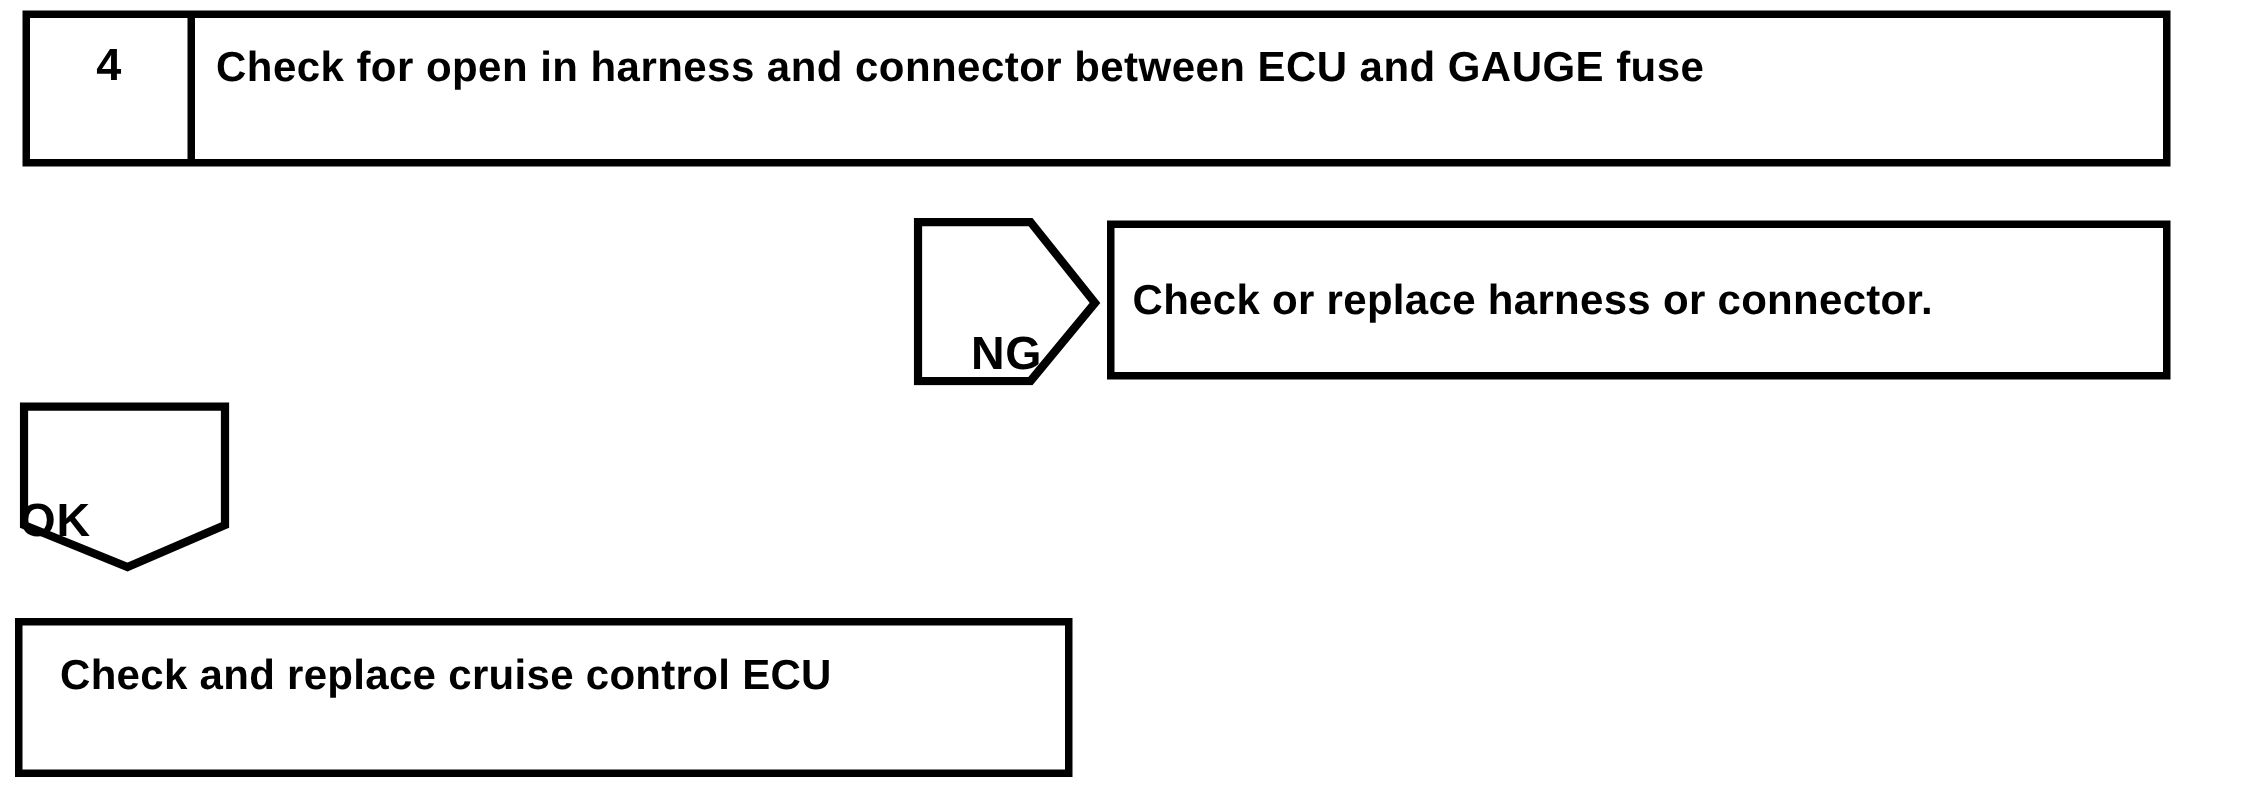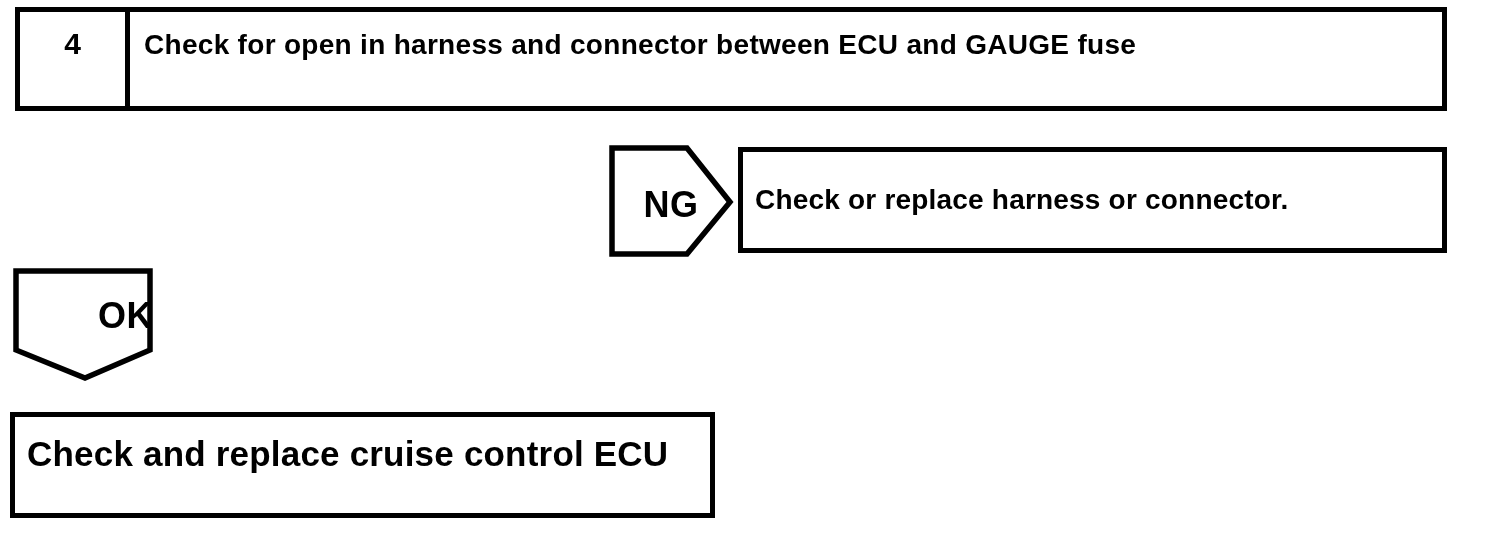--- a/index.html
+++ b/index.html
@@ -60,37 +60,38 @@
     font-size: 28px;
     letter-spacing: 0.2px;
     white-space: nowrap;
   }
   
   .final-box {
     left: 10px;
     top: 412px;
     width: 705px;
     height: 106px;
-    padding: 17px 0 0 12px;
-    font-size: 35px;
+    padding: 17px 0 0 25px;
+    font-size: 28px;
     letter-spacing: 0.2px;
     white-space: nowrap;
   }
   
   .connector {
     position: absolute;
   }
   .connector svg {
     display: block;
   }
   .connector-label {
     position: absolute;
-    font-size: 36px;
+    font-size: 31px;
     line-height: 1;
     letter-spacing: 0.5px;
+    margin-top: 33px;
   }
   .ng-connector {
     left: 609px;
     top: 145px;
     width: 125px;
     height: 112px;
   }
   .ng-connector .connector-label {
     left: 22px;
     top: 42px;
@@ -100,21 +101,21 @@
   .ok-connector {
     left: 13px;
     top: 268px;
     width: 142px;
     height: 115px;
   }
   .ok-connector .connector-label {
     left: 0;
     top: 30px;
     width: 140px;
-    text-align: right;
+    text-align: left;
   }
 </style>
 </head>
 <body>
 
 <div class="canvas">
 
   <div class="box step-box">
     <div class="step-number-cell">
       <span>4</span>

